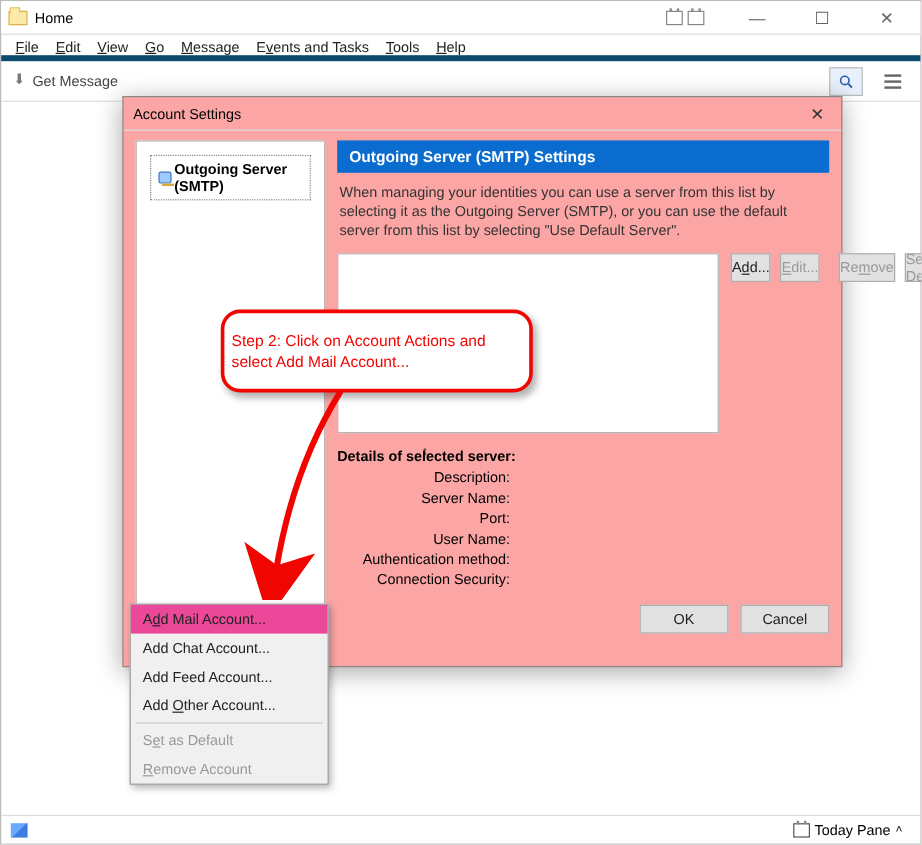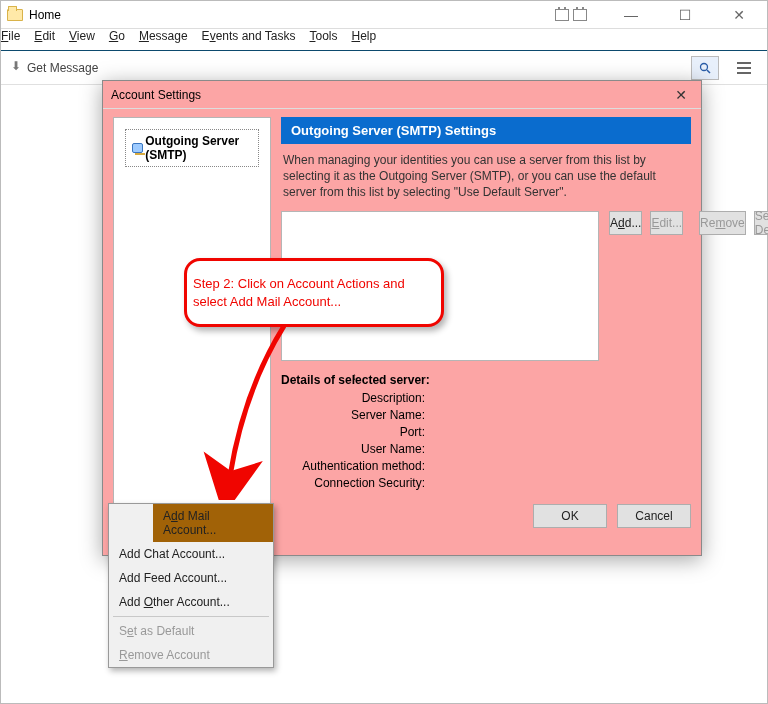--- a/index.html
+++ b/index.html
@@ -11,21 +11,21 @@
 .titlebar .folder-icon { width: 16px; height: 12px; background: #ffe9a8; border: 1px solid #d9b34a; border-radius: 1px 1px 0 0; margin-right: 6px; position: relative; }
 .titlebar .folder-icon:before { content: ""; position: absolute; top: -4px; left: 0; width: 7px; height: 4px; background: #ffe9a8; border: 1px solid #d9b34a; border-bottom: none; border-radius: 1px 1px 0 0; }
 .titlebar .title { font-size: 12px; }
 .title-right { margin-left: auto; display: flex; align-items: center; gap: 10px; padding-right: 6px; }
 .title-right .winbtn { width: 44px; height: 28px; display: flex; align-items: center; justify-content: center; color: #666; font-size: 14px; }
 .title-right .cal-icons { display: flex; gap: 4px; margin-right: 12px; }
 .cal-small { width: 14px; height: 12px; border: 1px solid #888; position: relative; }
 .cal-small:before { content: ""; position: absolute; top: -3px; left: 2px; width: 2px; height: 3px; background: #888; }
 .cal-small:after { content: ""; position: absolute; top: -3px; right: 2px; width: 2px; height: 3px; background: #888; }
 
-.menubar { height: 22px; display: flex; align-items: flex-start; gap: 14px; border-bottom: 1px solid #0c4a6e; }
+.menubar { height: 22px; display: flex; align-items: flex-end; gap: 14px; padding-left: 12px; border-bottom: 5px solid #0c4a6e; }
 .menubar .mitem { font-size: 12px; color: #222; }
 .menubar .mitem .ul { text-decoration: underline; }
 
 .toolbar { height: 34px; display: flex; align-items: center; padding: 0 10px; border-bottom: 1px solid #e0e0e0; gap: 12px; }
 .toolbar .tbtn { display: flex; align-items: center; gap: 4px; color: #444; font-size: 12px; }
 .toolbar .spacer { flex: 1; }
 .toolbar .search-btn { width: 28px; height: 24px; border: 1px solid #bbb; background: #e8f0fb; display: flex; align-items: center; justify-content: center; }
 .toolbar .ham { width: 26px; height: 24px; display: flex; flex-direction: column; justify-content: center; gap: 3px; align-items: center; border: 1px solid transparent; }
 .toolbar .ham span { width: 14px; height: 2px; background: #666; }
 .dl-icon { width: 12px; height: 12px; position: relative; display: inline-block; }
@@ -49,21 +49,21 @@
 .tree-item { display: flex; align-items: center; gap: 2px; padding: 4px 6px; border: 1px dotted #888; margin: 11px; font-weight: bold; font-size: 12px; }
 .tree-item .srv-icon { width: 14px; height: 10px; background: #9ecbff; border: 1px solid #3a76c0; border-radius: 2px; position: relative; }
 .tree-item .srv-icon:after { content: ""; position: absolute; bottom: -3px; left: 2px; width: 10px; height: 2px; background: #d8aa3e; }
 
 .account-actions-btn { height: 24px; border: 1px solid #adadad; background: #e1e1e1; display: flex; align-items: center; justify-content: center; font-size: 12px; position: relative; margin-top: 4px; }
 .account-actions-btn .arrow { position: absolute; right: 8px; top: 9px; width: 0; height: 0; border-left: 3px solid transparent; border-right: 3px solid transparent; border-top: 4px solid #555; }
 
 
 .context-menu { position: absolute; top: 503px; left: 108px; width: 166px; background: #f0f0f0; border: 1px solid #999; box-shadow: 2px 3px 6px rgba(0,0,0,0.3); z-index: 50; }
 .context-menu .cm-item { padding: 5px 10px; font-size: 12px; color: #222; }
-.context-menu .cm-item.hover { background: #a16207; margin-left: 44px; }
+.context-menu .cm-item.hover { background: #ec4899; }
 .context-menu .cm-sep { height: 1px; background: #c8c8c8; margin: 2px 4px; }
 .context-menu .cm-item.disabled { color: #999; }
 
 
 .right-pane { flex: 1; display: flex; flex-direction: column; }
 .banner { background: #0a6cce; color: #fff; font-weight: bold; font-size: 13px; padding: 6px 10px; }
 .descr { font-size: 12px; color: #333; padding: 8px 2px 10px 2px; line-height: 1.35; }
 .list-area { display: flex; gap: 10px; }
 .srv-list { flex: 1; height: 150px; border: 1px solid #b5b5b5; background: #fff; }
 .btn-col { width: 82px; display: flex; gap: 8px; }
@@ -126,20 +126,28 @@
           <line x1="8" y1="8" x2="11" y2="11" stroke="#2a5da8" stroke-width="1.5"></line>
         </svg>
     </div>
     <div class="ham">
         <span></span>
         <span></span>
         <span></span>
       </div>
   </div>
 
+  <div class="statusbar">
+    <div class="sb-left"></div>
+    <div class="sb-right">
+      <span class="cal-small"></span>
+      <span>Today Pane</span>
+      <span style="font-size:10px;">˄</span>
+    </div>
+  </div>
 </div>
 
 <div class="dialog">
   <div class="dialog-head">
     <span class="dtitle">Account Settings</span>
     <span class="dclose">✕</span>
   </div>
   <div class="dialog-body">
 
     <div class="left-pane">

